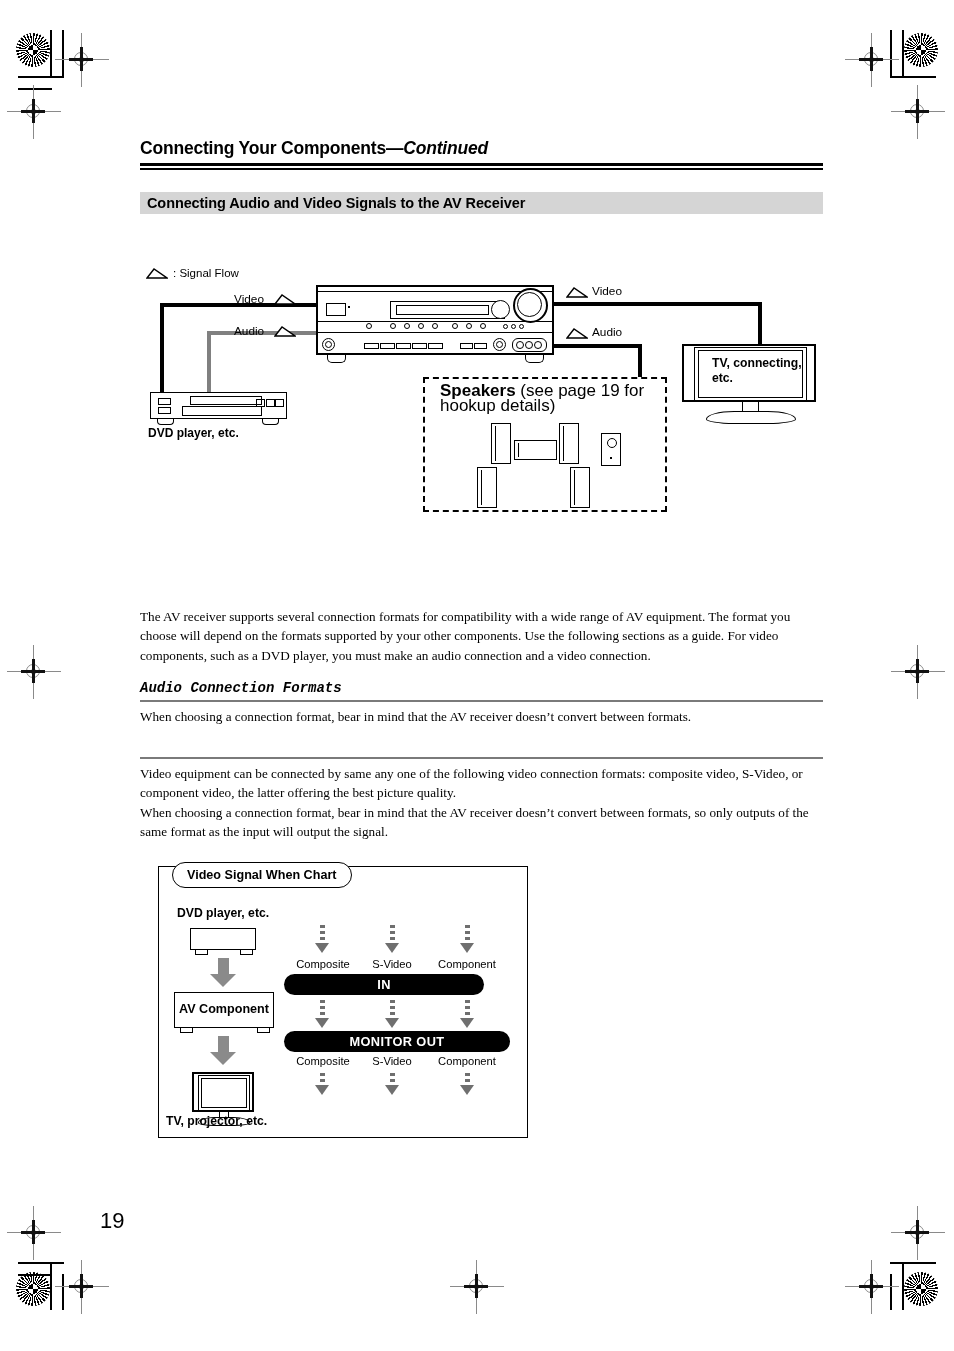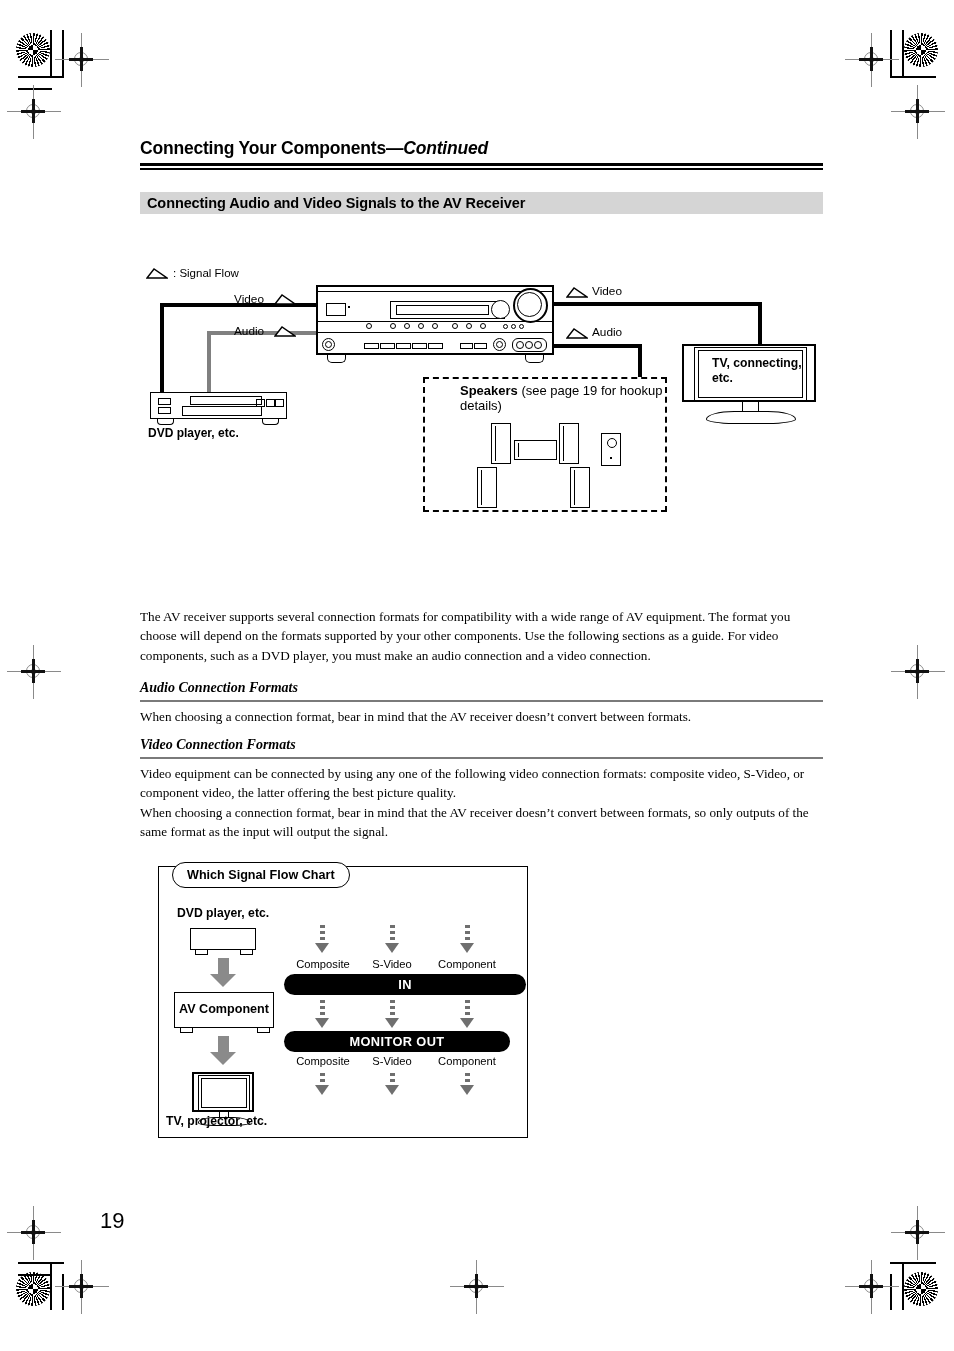--- a/index.html
+++ b/index.html
@@ -41,21 +41,21 @@
     font-family:"Liberation Sans", sans-serif;
     font-size:14.5px;font-weight:bold;color:#000;
     line-height:22px;padding-left:7px;box-sizing:border-box;letter-spacing:-0.1px;
   }
   .body-text{
     position:absolute;color:#000;font-size:13.2px;line-height:19.4px;
     font-family:"Liberation Serif", serif;text-align:left;
   }
   .sub-head{
     position:absolute;left:140px;width:683px;
-    font-family:Liberation Serif, serif;
+    font-family:Liberation Mono, monospace;
     font-size:14px;font-weight:bold;font-style:italic;color:#000;
   }
   .sub-rule{position:absolute;left:140px;width:683px;height:2px;background:#7a7a7a;}
 
   .page-num{
     position:absolute;left:100px;top:1208px;
     font-family:"Liberation Sans", sans-serif;font-size:22px;color:#000;
   }
 
   
@@ -344,21 +344,21 @@
       <div style="position:absolute;left:182px;top:406px;width:78px;height:8px;border:1.3px solid #000;background:#fff;"></div>
       <div style="position:absolute;left:266px;top:399px;width:7px;height:6px;border:1.2px solid #000;"></div>
       <div style="position:absolute;left:275px;top:399px;width:7px;height:6px;border:1.2px solid #000;"></div>
       <div style="position:absolute;left:256px;top:399px;width:7px;height:6px;border:1.2px solid #000;"></div>
       <div style="position:absolute;left:157px;top:419px;width:15px;height:5px;border:1.6px solid #000;border-top:none;border-radius:0 0 4px 4px;background:#fff;"></div>
       <div style="position:absolute;left:262px;top:419px;width:15px;height:5px;border:1.6px solid #000;border-top:none;border-radius:0 0 4px 4px;background:#fff;"></div>
     </div>
     <div class="lbl lbl-b" style="left:148px;top:426px;font-size:12px;">DVD player, etc.</div>
 
     <div class="dashbox" style="left:423px;top:377px;width:244px;height:135px;"></div>
-    <div class="lbl" style="left:460px;top:384px;width:212px;font-size:13px;line-height:14.5px;"><span class="lbl-b">Speakers</span><span> (see page 19 for hookup details)</span></div>
+    <div class="lbl" style="left:440px;top:384px;width:212px;font-size:17px;line-height:14.5px;"><span class="lbl-b">Speakers</span><span> (see page 19 for hookup details)</span></div>
 
     <div class="speaker" style="left:491px;top:423px;width:20px;height:41px;"></div>
     <div class="speaker" style="left:559px;top:423px;width:20px;height:41px;"></div>
     <div class="speaker" style="left:514px;top:440px;width:43px;height:20px;"></div>
     <div class="speaker" style="left:477px;top:467px;width:20px;height:41px;"></div>
     <div class="speaker" style="left:570px;top:467px;width:20px;height:41px;"></div>
     <div class="box-o" style="left:601px;top:433px;width:20px;height:33px;border-width:1.3px;">
       <div style="position:absolute;left:5px;top:4px;width:8px;height:8px;border:1.2px solid #000;border-radius:50%;"></div>
       <div style="position:absolute;left:8px;top:23px;width:2px;height:2px;background:#000;"></div>
     </div>
@@ -374,28 +374,27 @@
     <div class="lbl lbl-b" style="left:712px;top:356px;width:96px;font-size:12.2px;line-height:15px;"><span>TV, connecting,</span><br><span>etc.</span></div>
   </div>
 
 
   <div class="body-text" style="left:140px;top:607px;width:683px;">The AV receiver supports several connection formats for compatibility with a wide range of AV equipment. The format you choose will depend on the formats supported by your other components. Use the following sections as a guide. For video components, such as a DVD player, you must make an audio connection and a video connection.</div>
 
   <div class="sub-head" style="top:680px;">Audio Connection Formats</div>
   <div class="sub-rule" style="top:700px;"></div>
   <div class="body-text" style="left:140px;top:707px;width:683px;">When choosing a connection format, bear in mind that the AV receiver doesn’t convert between formats.</div>
 
-  <div class="sub-head" style="top:737px;">Video Connection Formats</div>
   <div class="sub-rule" style="top:757px;"></div>
-  <div class="body-text" style="left:140px;top:764px;width:683px;">Video equipment can be connected by using any one of the following video connection formats: composite video, S-Video, or component video, the latter offering the best picture quality.</div>
+  <div class="body-text" style="left:140px;top:764px;width:683px;">Video equipment can be connected by same any one of the following video connection formats: composite video, S-Video, or component video, the latter offering the best picture quality.</div>
   <div class="body-text" style="left:140px;top:803px;width:683px;">When choosing a connection format, bear in mind that the AV receiver doesn’t convert between formats, so only outputs of the same format as the input will output the signal.</div>
 
   <div>
     <div class="fc-frame" style="left:158px;top:866px;width:370px;height:272px;"></div>
-    <div class="fc-tag" style="left:172px;top:862px;">Which Signal Flow Chart</div>
+    <div class="fc-tag" style="left:172px;top:862px;">Video Signal When Chart</div>
 
     <div class="lbl lbl-b" style="left:177px;top:906px;font-size:12.2px;">DVD player, etc.</div>
 
     <div>
       <div class="box-o" style="left:190px;top:928px;width:66px;height:22px;border-width:1.8px;"></div>
       <div style="position:absolute;left:195px;top:950px;width:11px;height:4px;border:1.6px solid #000;border-top:none;background:#fff;"></div>
       <div style="position:absolute;left:240px;top:950px;width:11px;height:4px;border:1.6px solid #000;border-top:none;background:#fff;"></div>
     </div>
 
     <div class="bigarrow" style="left:210px;top:958px;">
@@ -438,21 +437,21 @@
       <div class="seg"></div>
         <div class="seg"></div>
         <div class="seg"></div>
         <div class="head"></div>
     </div>
 
     <div class="fmt" style="left:288px;top:958px;width:70px;">Composite</div>
     <div class="fmt" style="left:357px;top:958px;width:70px;">S-Video</div>
     <div class="fmt" style="left:432px;top:958px;width:70px;">Component</div>
 
-    <div class="pill" style="left:284px;top:974px;width:242px;">IN</div>
+    <div class="pill" style="left:284px;top:974px;width:200px;">IN</div>
 
     <div class="dotarrow" style="left:315px;top:1000px;">
       <div class="seg"></div>
         <div class="seg"></div>
         <div class="seg"></div>
         <div class="head"></div>
     </div>
     <div class="dotarrow" style="left:385px;top:1000px;">
       <div class="seg"></div>
         <div class="seg"></div>

